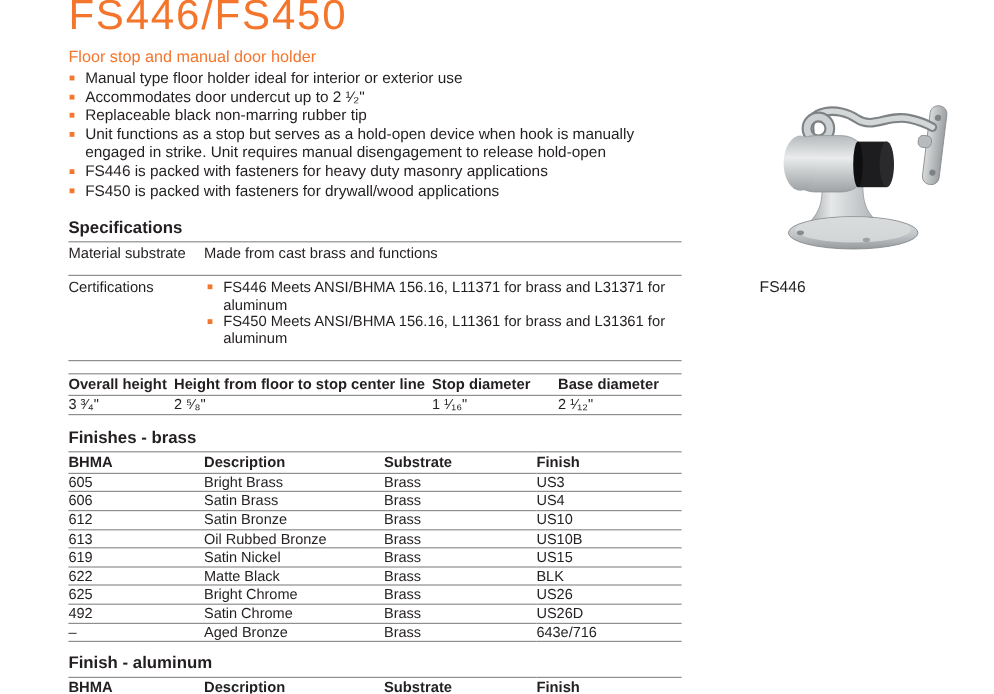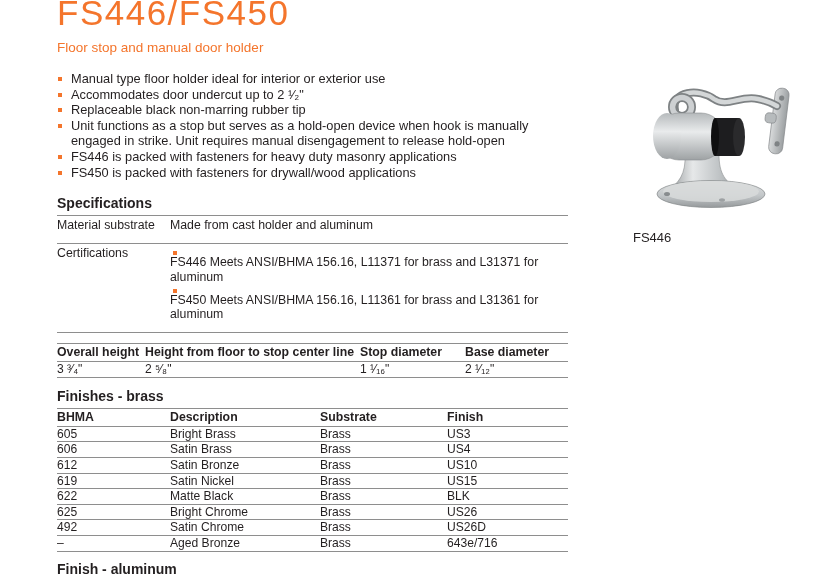--- a/index.html
+++ b/index.html
@@ -11,30 +11,30 @@
   body{
     width:828px;height:578px;position:relative;background:#ffffff;
     font-family:"Liberation Sans",sans-serif;color:var(--text);overflow:hidden;
   }
   .content{position:absolute;left:57px;top:0;width:511px;}
   .title{
     font-size:35px;line-height:36px;font-weight:400;letter-spacing:1.5px;
     color:var(--orange);margin-top:-5px;
   }
   .subtitle{font-size:13.5px;font-weight:normal;color:var(--orange);margin-top:9px;}
-  ul.features{list-style:none;margin:16px 0 0 0;padding:0;}
+  ul.features{list-style:none;margin:2px 0 0 0;padding:0;}
   ul.features li{display:flex;font-size:12.8px;line-height:15.6px;}
   .sq{flex:0 0 auto;width:4px;height:4px;background:var(--orange);margin:6px 9px 0 1px;}
   .h2{font-size:14px;font-weight:bold;margin:0;color:var(--text);}
   .section-spec{margin-top:15px;}
   .spec-table{border-top:1px solid var(--rule);margin-top:4px;}
   .spec-row{display:flex;border-bottom:1px solid var(--rule);padding:2px 0 11px 0;font-size:12.3px;line-height:14.2px;}
   .spec-label{width:113px;flex:0 0 auto;}
   .spec-value{flex:1;}
-  .cert-line{display:flex;flex-direction:column;}
+  .cert-line{display:flex;}
   .cert-line .sq{width:4px;height:4px;margin:5px 9px 0 3px;}
   .section{margin-top:10px;}
   table.grid{width:511px;border-collapse:collapse;table-layout:fixed;margin-top:4px;}
   table.grid th{
     text-align:left;font-weight:bold;font-size:12.3px;
     border-top:1px solid var(--rule);border-bottom:1px solid var(--rule);
     padding:2px 0;line-height:13px;margin-top:44px;
   }
   table.grid td{
     font-size:12.1px;border-bottom:1px solid var(--rule);
@@ -76,21 +76,21 @@
         <span class="sq"></span>
         <span>FS450 is packed with fasteners for drywall/wood applications</span>
       </li>
   </ul>
 
   <div class="section-spec">
     <div class="h2">Specifications</div>
     <div class="spec-table">
       <div class="spec-row">
         <div class="spec-label">Material substrate</div>
-        <div class="spec-value">Made from cast holder and aluminum</div>
+        <div class="spec-value">Made from cast brass and functions</div>
       </div>
       <div class="spec-row">
         <div class="spec-label">Certifications</div>
         <div class="spec-value">
           <div class="cert-line">
               <span class="sq"></span>
               <span>FS446 Meets ANSI/BHMA 156.16, L11371  for brass and L31371 for aluminum</span>
             </div>
           <div class="cert-line">
               <span class="sq"></span>
@@ -154,20 +154,26 @@
         <td>Brass</td>
         <td>US4</td>
       </tr>
       <tr>
         <td>612</td>
         <td>Satin Bronze</td>
         <td>Brass</td>
         <td>US10</td>
       </tr>
       <tr>
+        <td>613</td>
+        <td>Oil Rubbed Bronze</td>
+        <td>Brass</td>
+        <td>US10B</td>
+      </tr>
+      <tr>
         <td>619</td>
         <td>Satin Nickel</td>
         <td>Brass</td>
         <td>US15</td>
       </tr>
       <tr>
         <td>622</td>
         <td>Matte Black</td>
         <td>Brass</td>
         <td>BLK</td>

